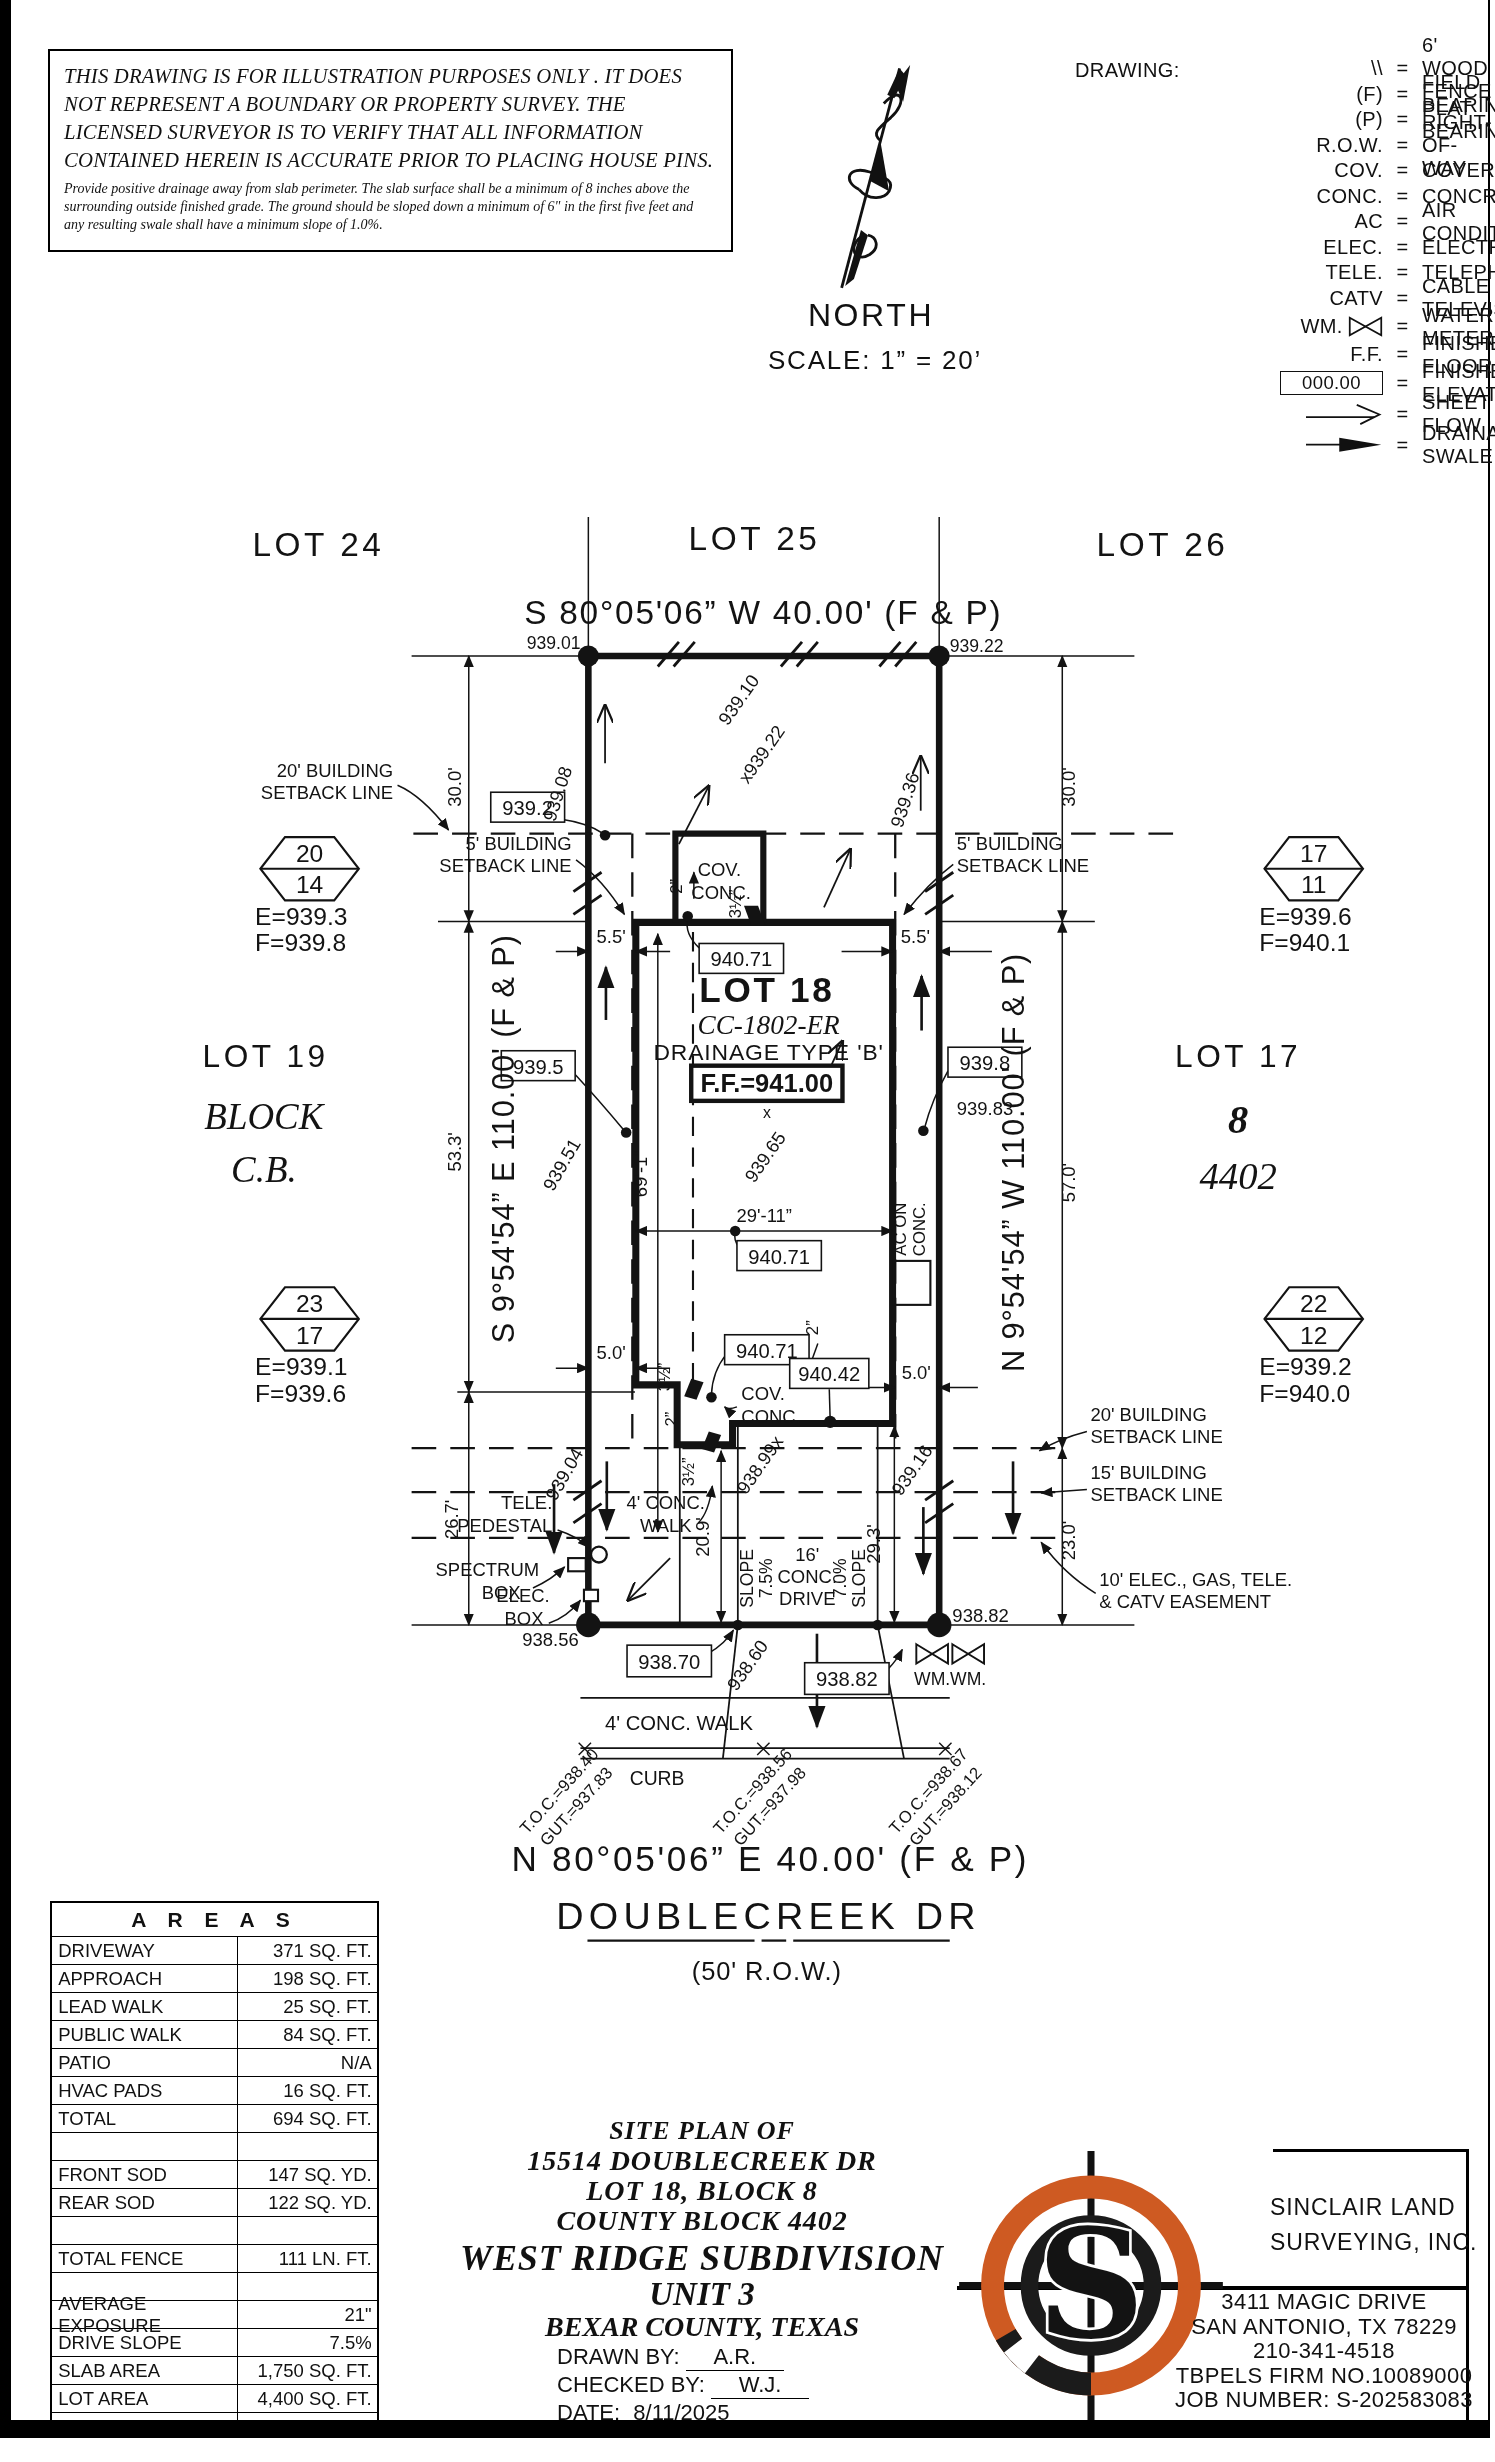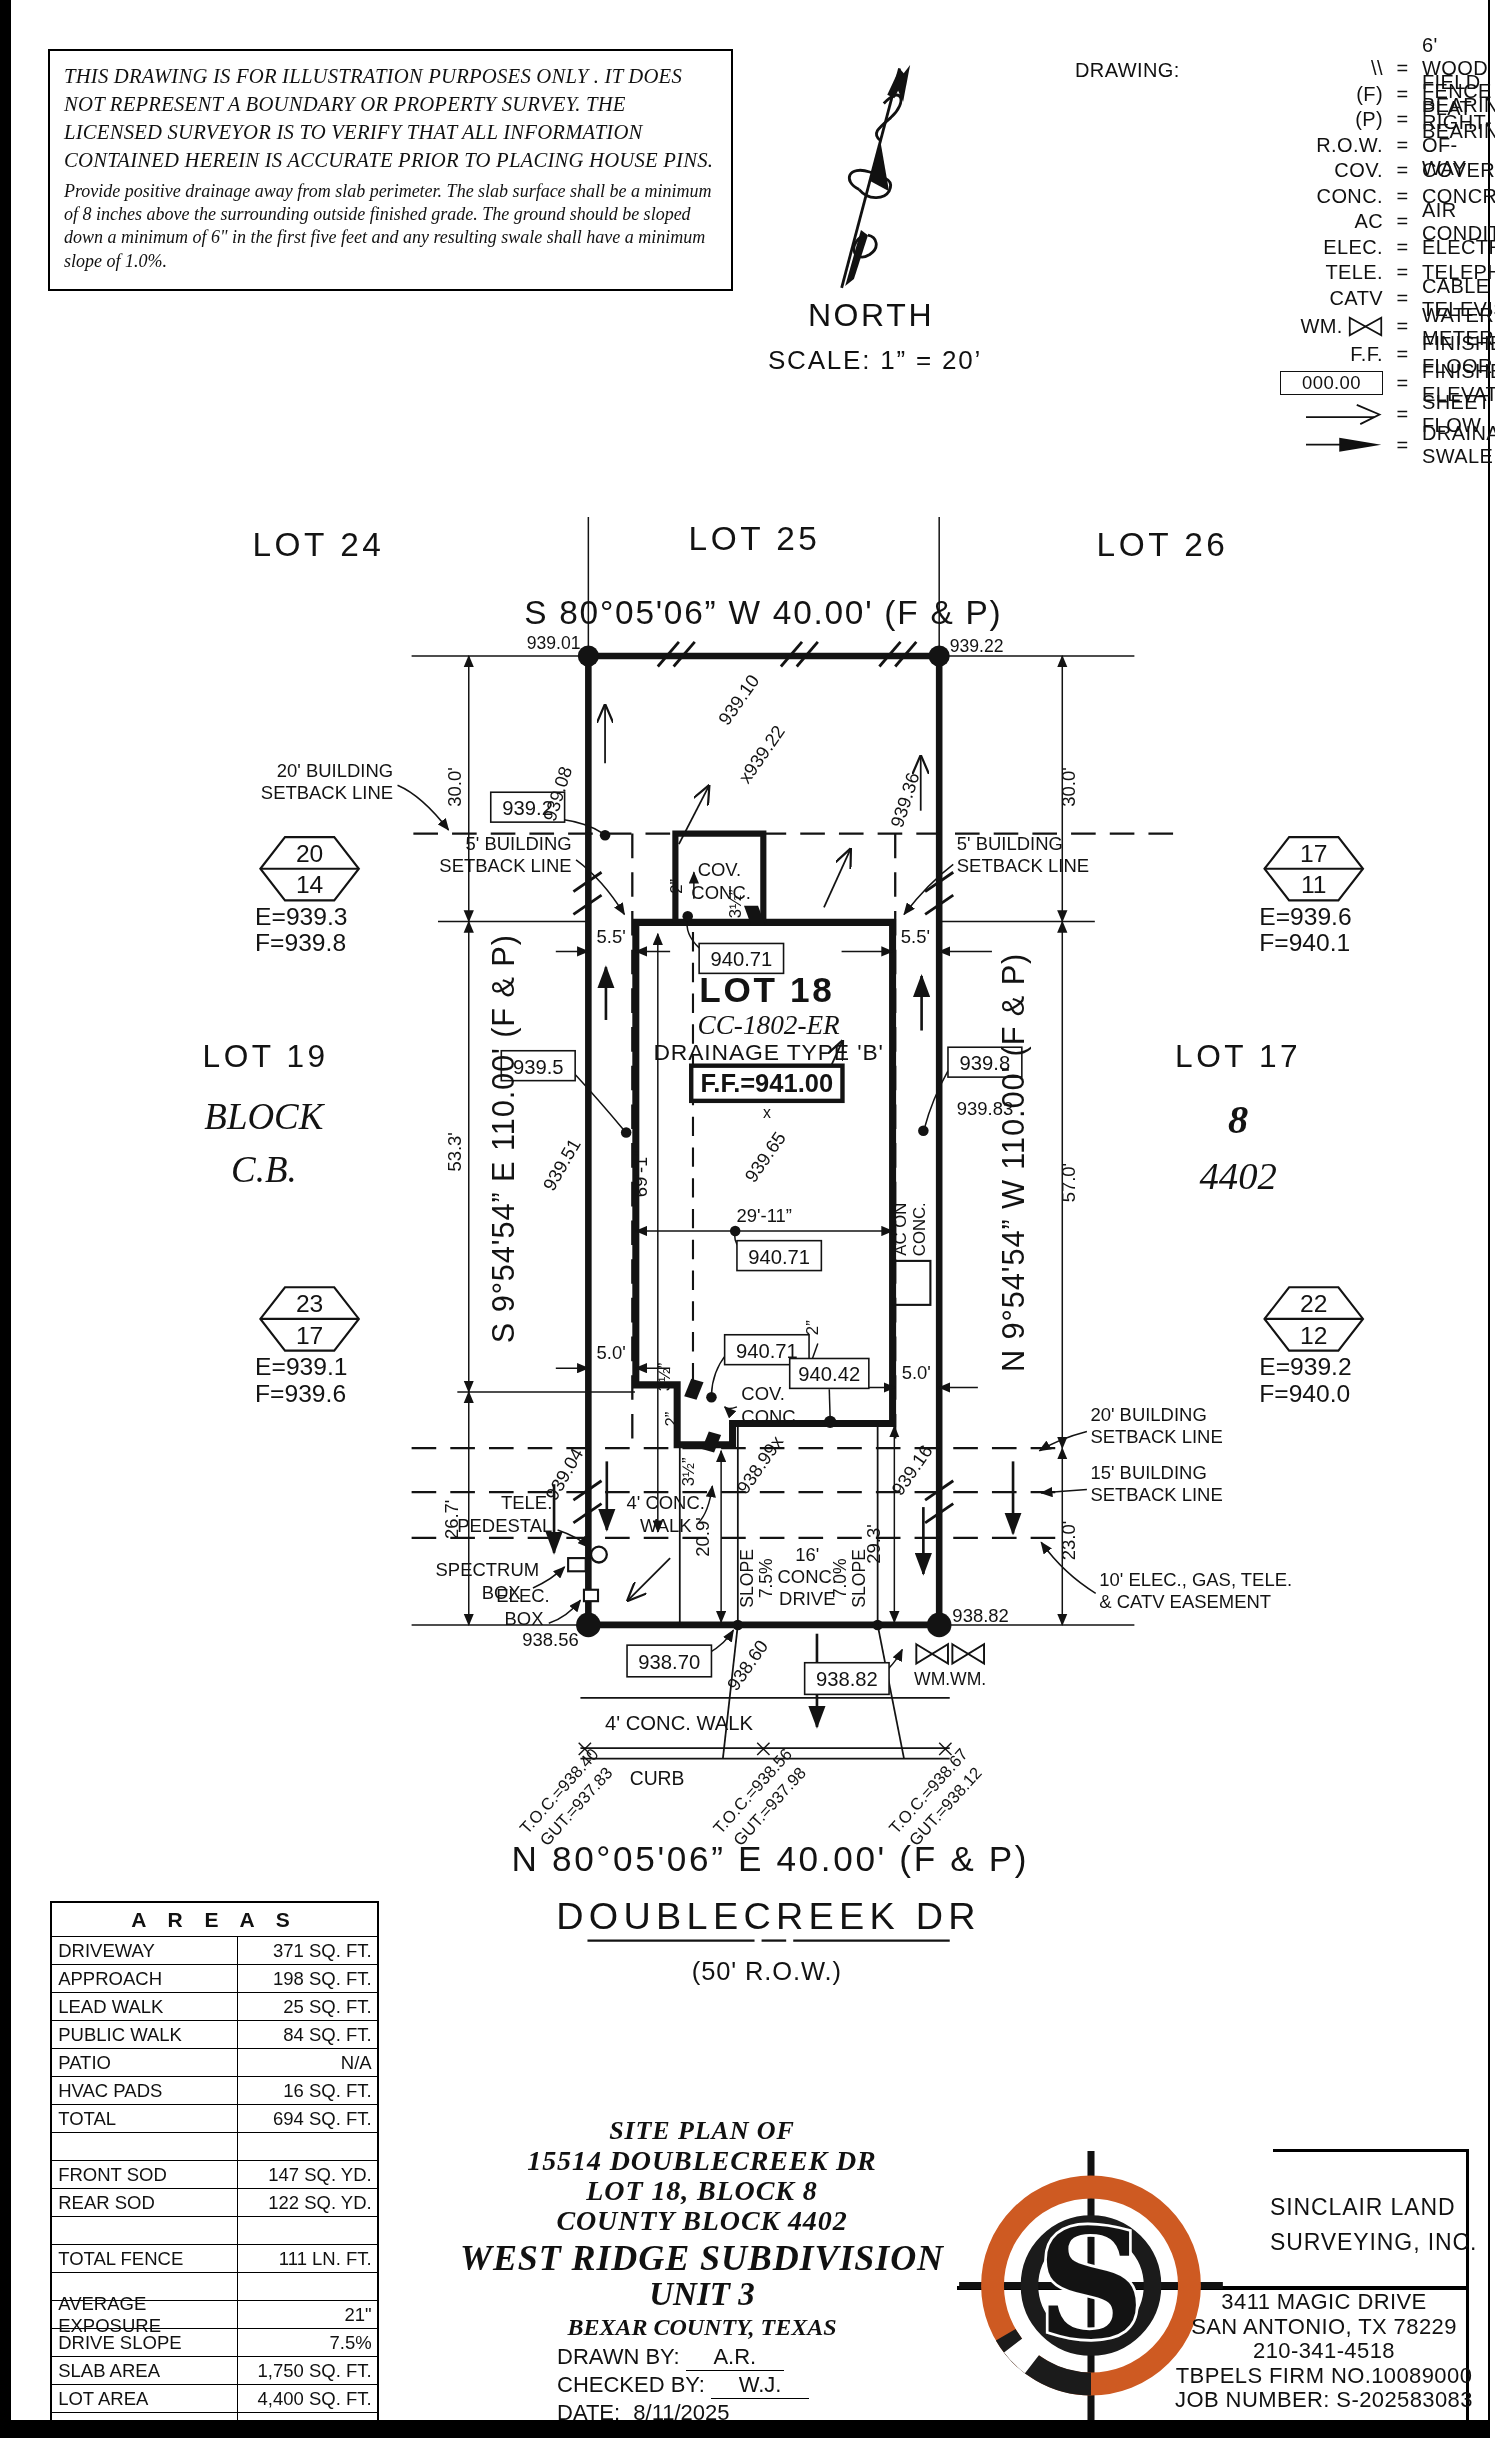--- a/index.html
+++ b/index.html
@@ -5,21 +5,21 @@
   html,body{margin:0;padding:0;}
   body{width:1495px;height:2462px;position:relative;background:#fff;overflow:hidden;
        font-family:"Liberation Sans",sans-serif;color:#111;}
   .abs{position:absolute;}
   
   .edge{background:#000;}
   
   #disclaimer{left:48px;top:49px;width:653px;border:2.2px solid #000;padding:12.3px 14px 16px 14px;
       font-family:"Liberation Serif",serif;font-style:italic;}
   #disclaimer .big{font-size:20.7px;line-height:1.34;letter-spacing:0.2px;}
-  #disclaimer .small{font-size:18px;line-height:1.3;margin-top:5.3px;}
+  #disclaimer .small{font-size:14px;line-height:1.3;margin-top:5.3px;}
   
   #north-label{left:783px;top:297px;width:176px;text-align:center;font-size:32px;letter-spacing:2.6px;}
   #scale-label{left:743px;top:345px;width:264px;text-align:center;font-size:26px;letter-spacing:1.8px;}
   
   #legend{left:1075px;top:56px;width:397px;font-size:20px;letter-spacing:0.4px;}
   .lg-row{display:flex;align-items:center;height:25.5px;}
   .lg-row.tall{height:31px;}
   .lg-sym{width:151px;text-align:right;flex:0 0 auto;display:flex;justify-content:flex-end;align-items:center;gap:5.3px;}
   .lg-eq{width:39px;text-align:center;flex:0 0 auto;}
   .lg-lab{flex:1;}
@@ -34,21 +34,21 @@
   .ar-row:last-child{border-bottom:none;height:23px;}
   .ar-l{flex:0 0 179px;display:flex;align-items:center;padding-left:6.2px;}
   .ar-v{flex:1;border-left:1.3px solid #000;display:flex;align-items:center;justify-content:flex-end;padding-right:5.3px;}
   
   #titleblock{left:412px;top:2116px;width:580px;text-align:center;font-family:"Liberation Serif",serif;
       font-style:italic;font-weight:bold;}
   #titleblock .t1{font-size:26px;letter-spacing:0.9px;line-height:30px;}
   #titleblock .t2{font-size:28px;letter-spacing:0.9px;line-height:30px;}
   #titleblock .t3{font-size:36px;letter-spacing:0.9px;line-height:37px;margin-top:3.5px;}
   #titleblock .t4{font-size:33px;line-height:35px;}
-  #titleblock .t5{font-size:24px;line-height:30px;}
+  #titleblock .t5{font-size:28px;line-height:30px;}
   #tb-fields{font-family:"Liberation Sans",sans-serif;font-style:normal;font-weight:normal;
       font-size:22px;width:290px;margin:1.8px auto 0 auto;text-align:left;}
   .tb-field{line-height:27px;white-space:nowrap;}
   .tb-val{display:inline-block;min-width:84px;text-align:center;border-bottom:1.8px solid #000;padding:0 7px;}
   
   #firm-name{left:1270px;top:2190px;width:246px;font-size:23px;letter-spacing:0.9px;line-height:35px;}
   #firm-addr{left:1170px;top:2290px;width:308px;text-align:center;font-size:22px;line-height:24.6px;letter-spacing:0.4px;}
   .hairline{background:#000;}
   svg text{font-family:"Liberation Sans",sans-serif;fill:#131313;}
   .ser{font-family:"Liberation Serif",serif !important;}

